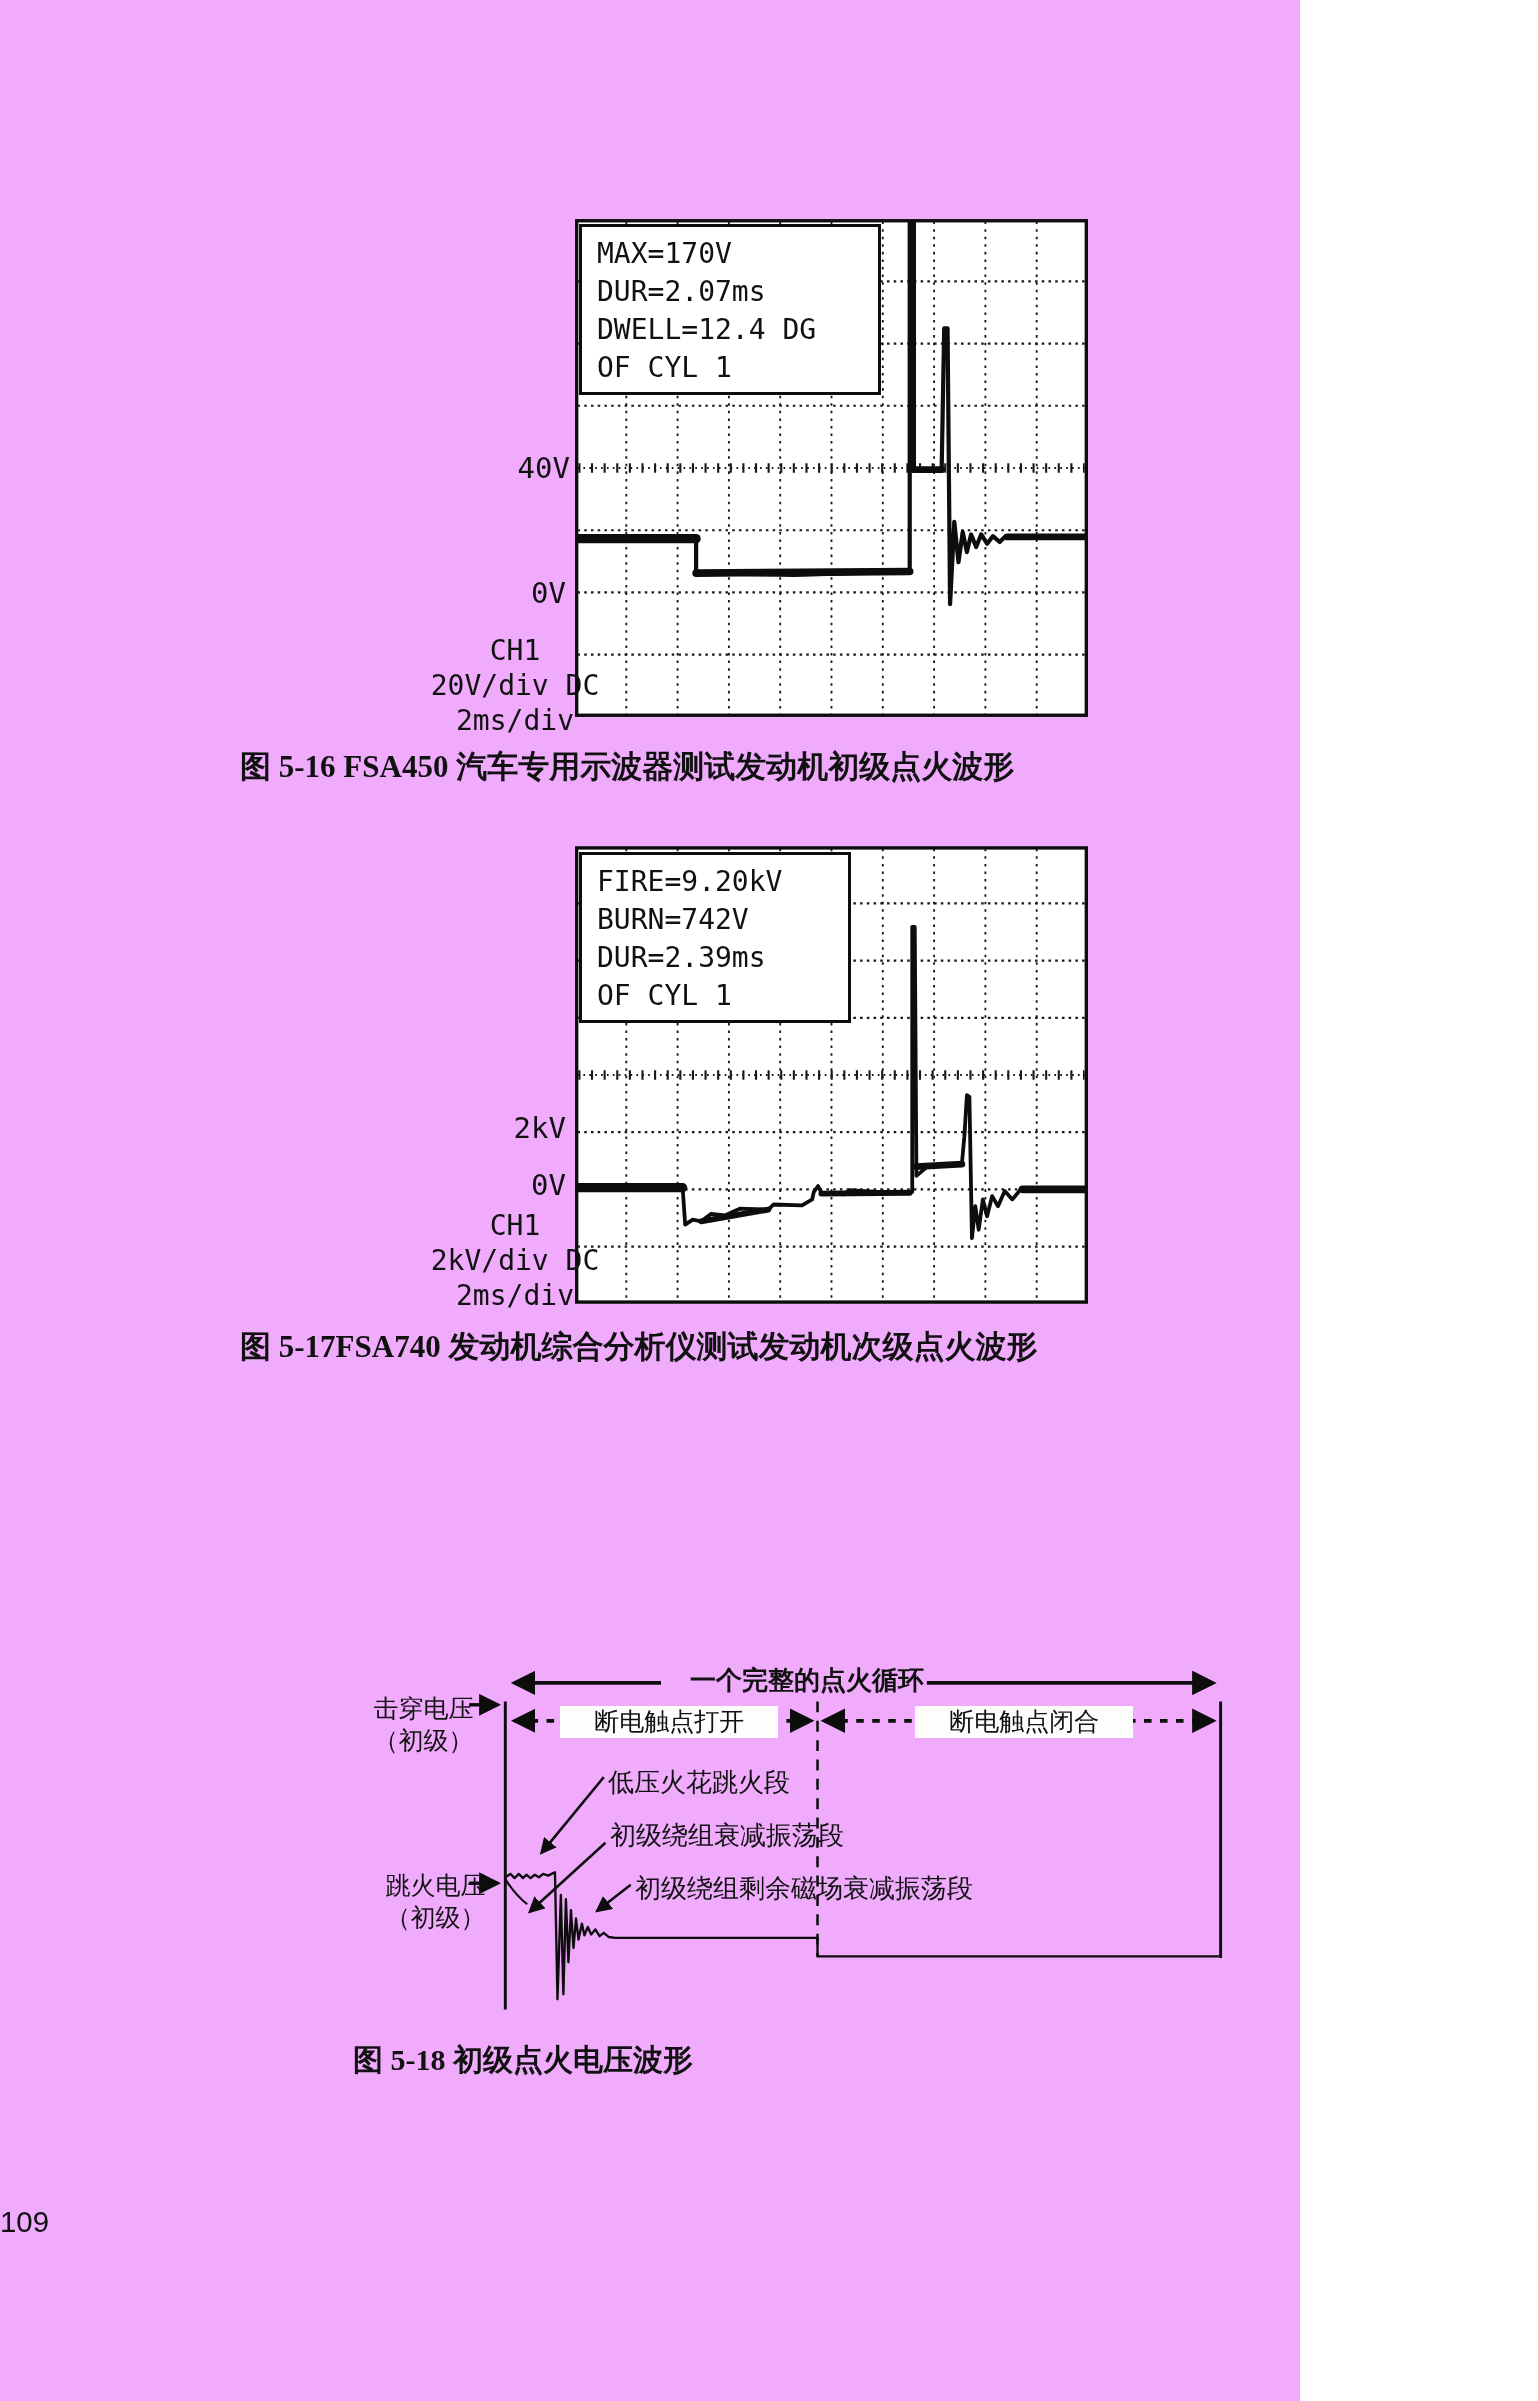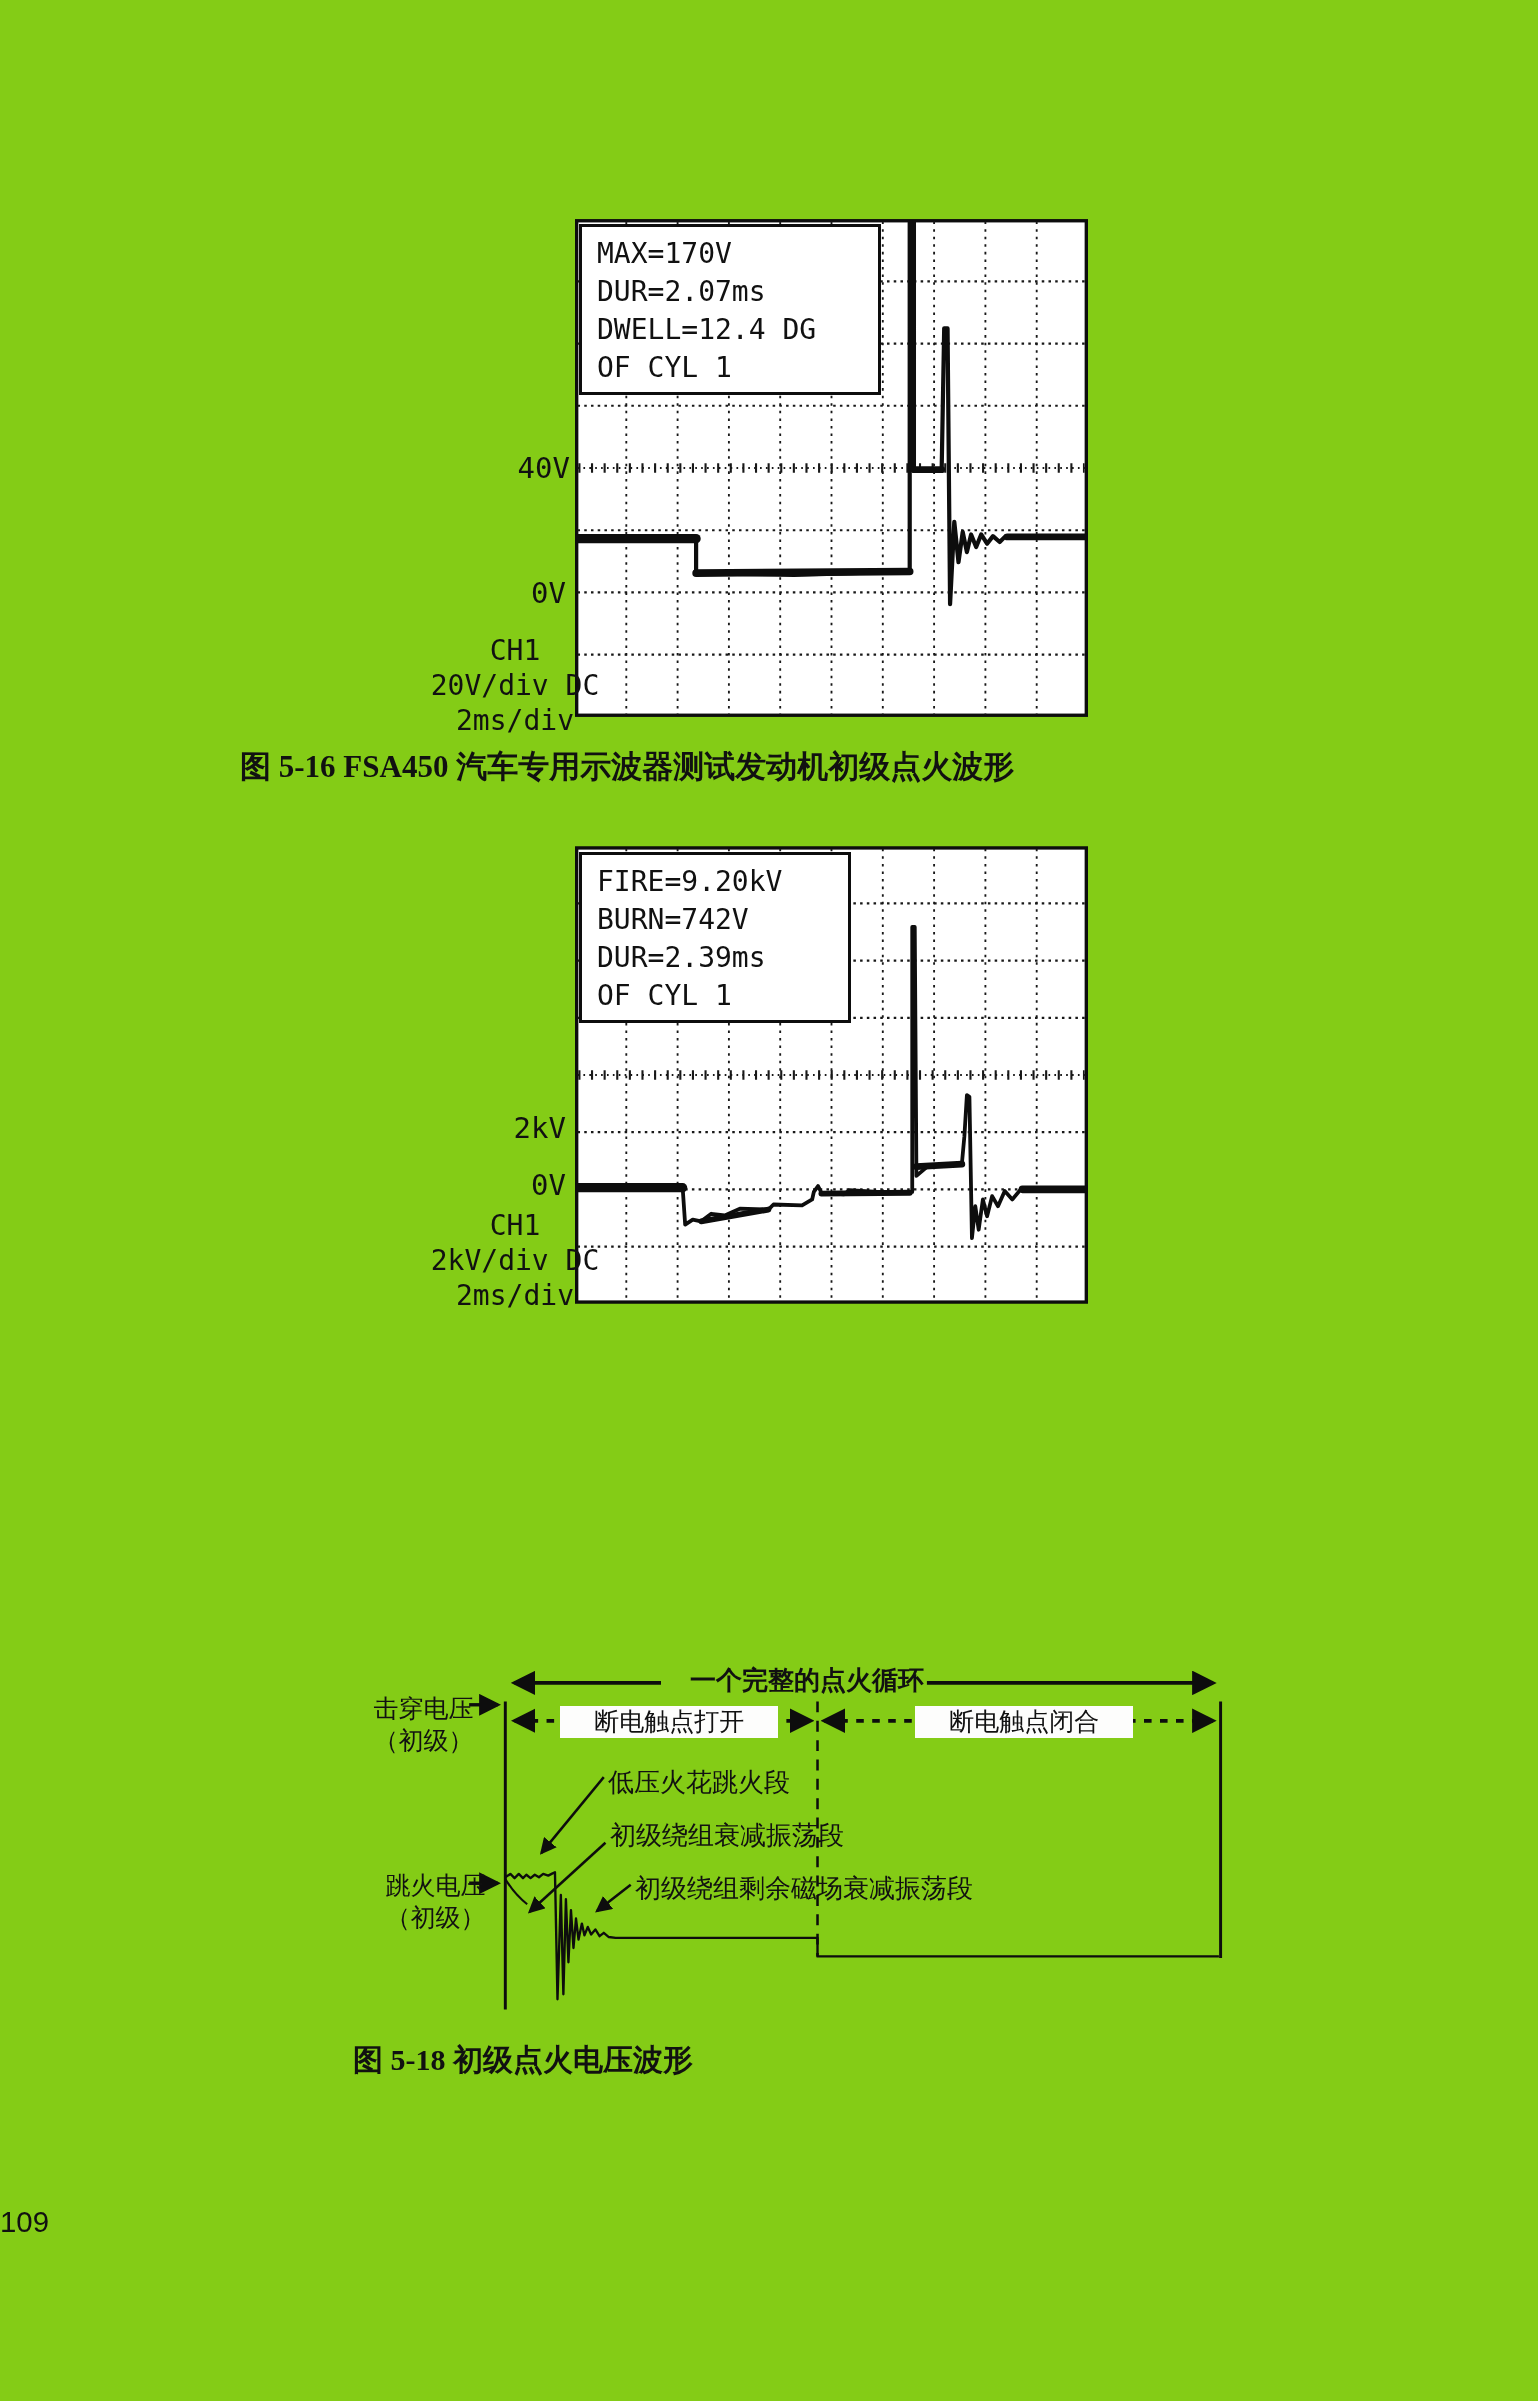--- a/index.html
+++ b/index.html
@@ -1,17 +1,17 @@
 <!DOCTYPE html>
 <html style="font-size:13.5px"><head>
 <meta charset="utf-8">
 <style>
   html,body{margin:0;padding:0;}
   body{width:1538px;height:2401px;background:#ffffff;font-family:"Liberation Serif",serif;color:#111;}
-  .page{position:relative;width:1538px;height:2401px;background:#84cc16;overflow:hidden;}
+  .page{position:relative;width:1300px;height:2401px;background:#f0abfc;overflow:hidden;}
   .abs{position:absolute;}
   
   .scope-grid{position:absolute;}
   .gv{stroke:#181818;stroke-width:2.2;stroke-dasharray:3 6;}
   .gh{stroke:#181818;stroke-width:2.6;stroke-dasharray:3 5;}
   .gt1{stroke:#181818;stroke-width:2.2;stroke-dasharray:2 5;}
   .gt2{stroke:#181818;stroke-width:11;stroke-dasharray:2.5 12.5;}
   .wave{fill:none;stroke:#0d0d0d;stroke-linejoin:round;stroke-linecap:round;}
   .scope-info{position:absolute;background:#fff;border:3.4px solid #0d0d0d;font-family:"DejaVu Sans Mono",monospace;
               font-size:28px;line-height:38px;padding:8.4px 6.7px 5px 15px;white-space:nowrap;z-index:3;}
@@ -113,20 +113,21 @@
     <div>DUR=2.39ms</div>
     <div>OF CYL 1</div>
   </div>
   <div class="ylab" style="left:468px;top:1111px;">2kV</div>
   <div class="ylab" style="left:468px;top:1168px;">0V</div>
   <div class="chblock" style="left:414px;top:1208px;">
     <div>CH1</div>
     <div>2kV/div DC</div>
     <div>2ms/div</div>
   </div>
+  <div class="figcap" style="left:240px;top:1326px;width:1077px;">图 5-17FSA740 发动机综合分析仪测试发动机次级点火波形</div>
 
 
   <svg class="abs" style="left:353px;top:1666px;" width="892" height="362" viewBox="0 0 1060 430">
     <defs>
       <marker id="ah" viewBox="0 0 10 10" refX="8.5" refY="5" markerWidth="6.5" markerHeight="6.5" orient="auto-start-reverse">
         <path d="M0,0 L10,5 L0,10 z" fill="#0d0d0d"></path>
       </marker>
     </defs>
     <g stroke="#0d0d0d" fill="none">
 

